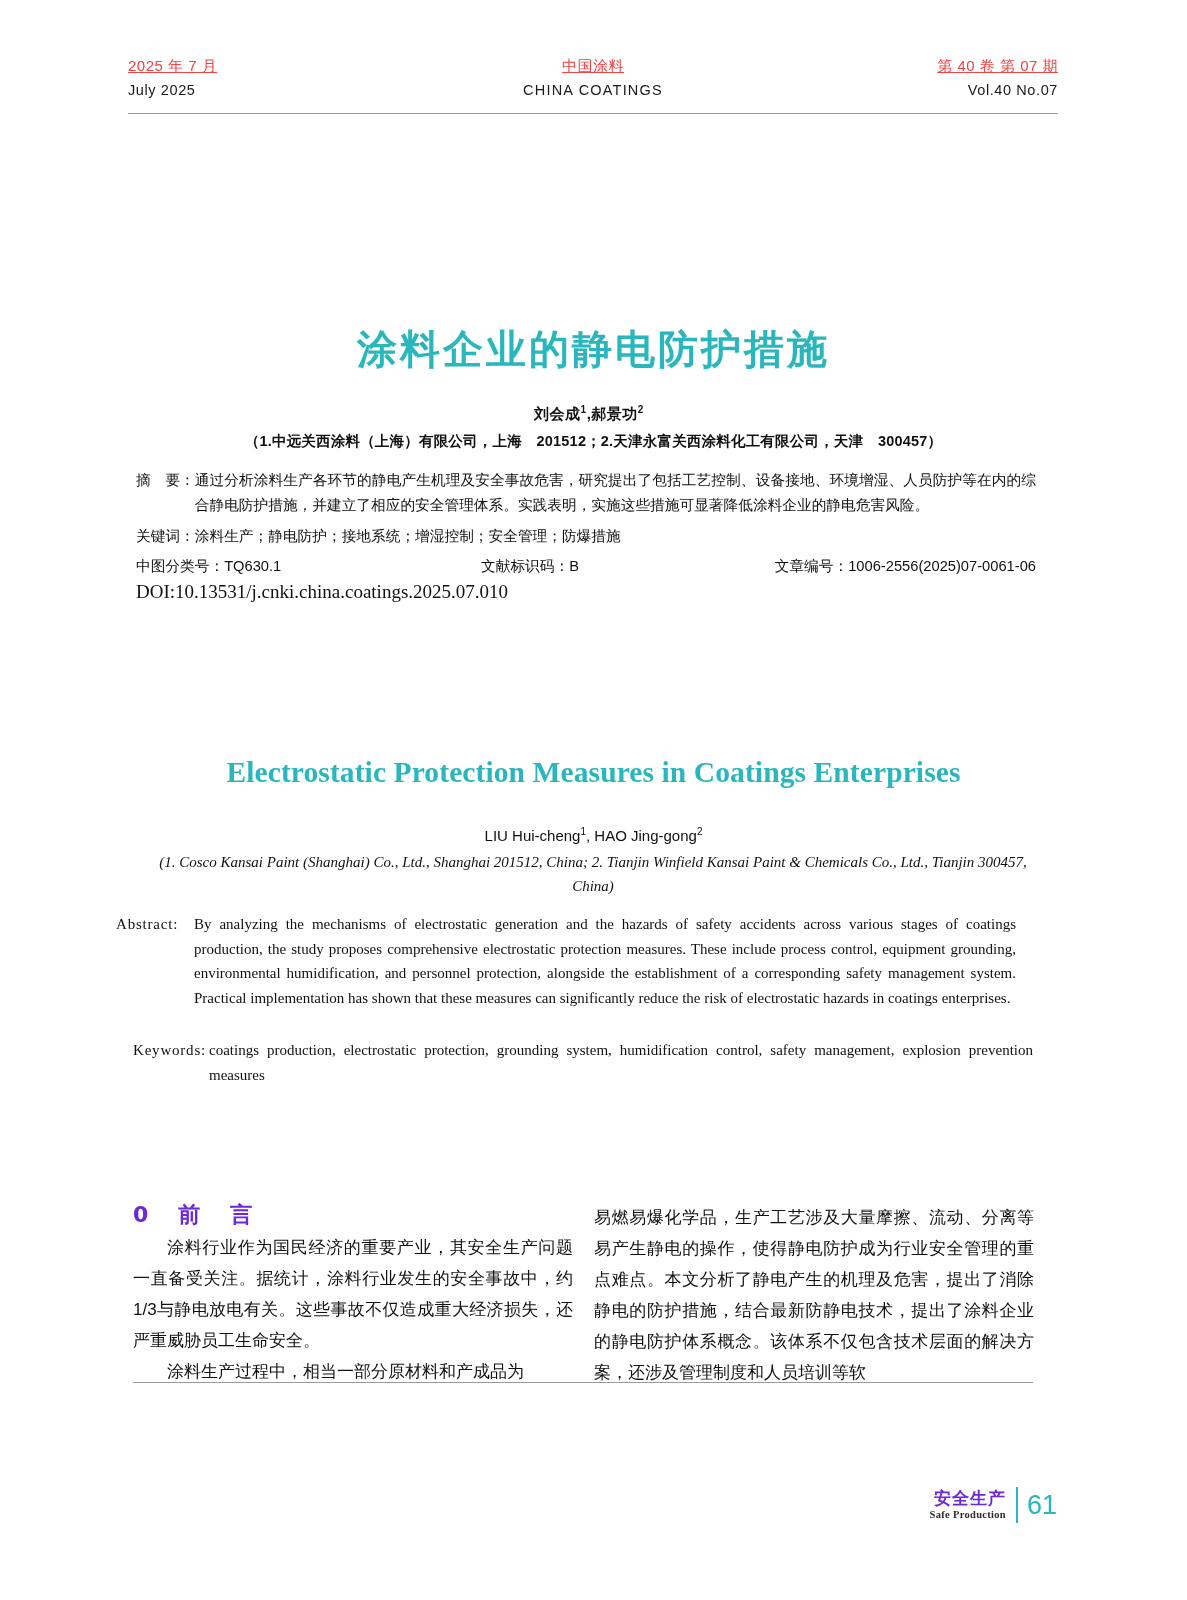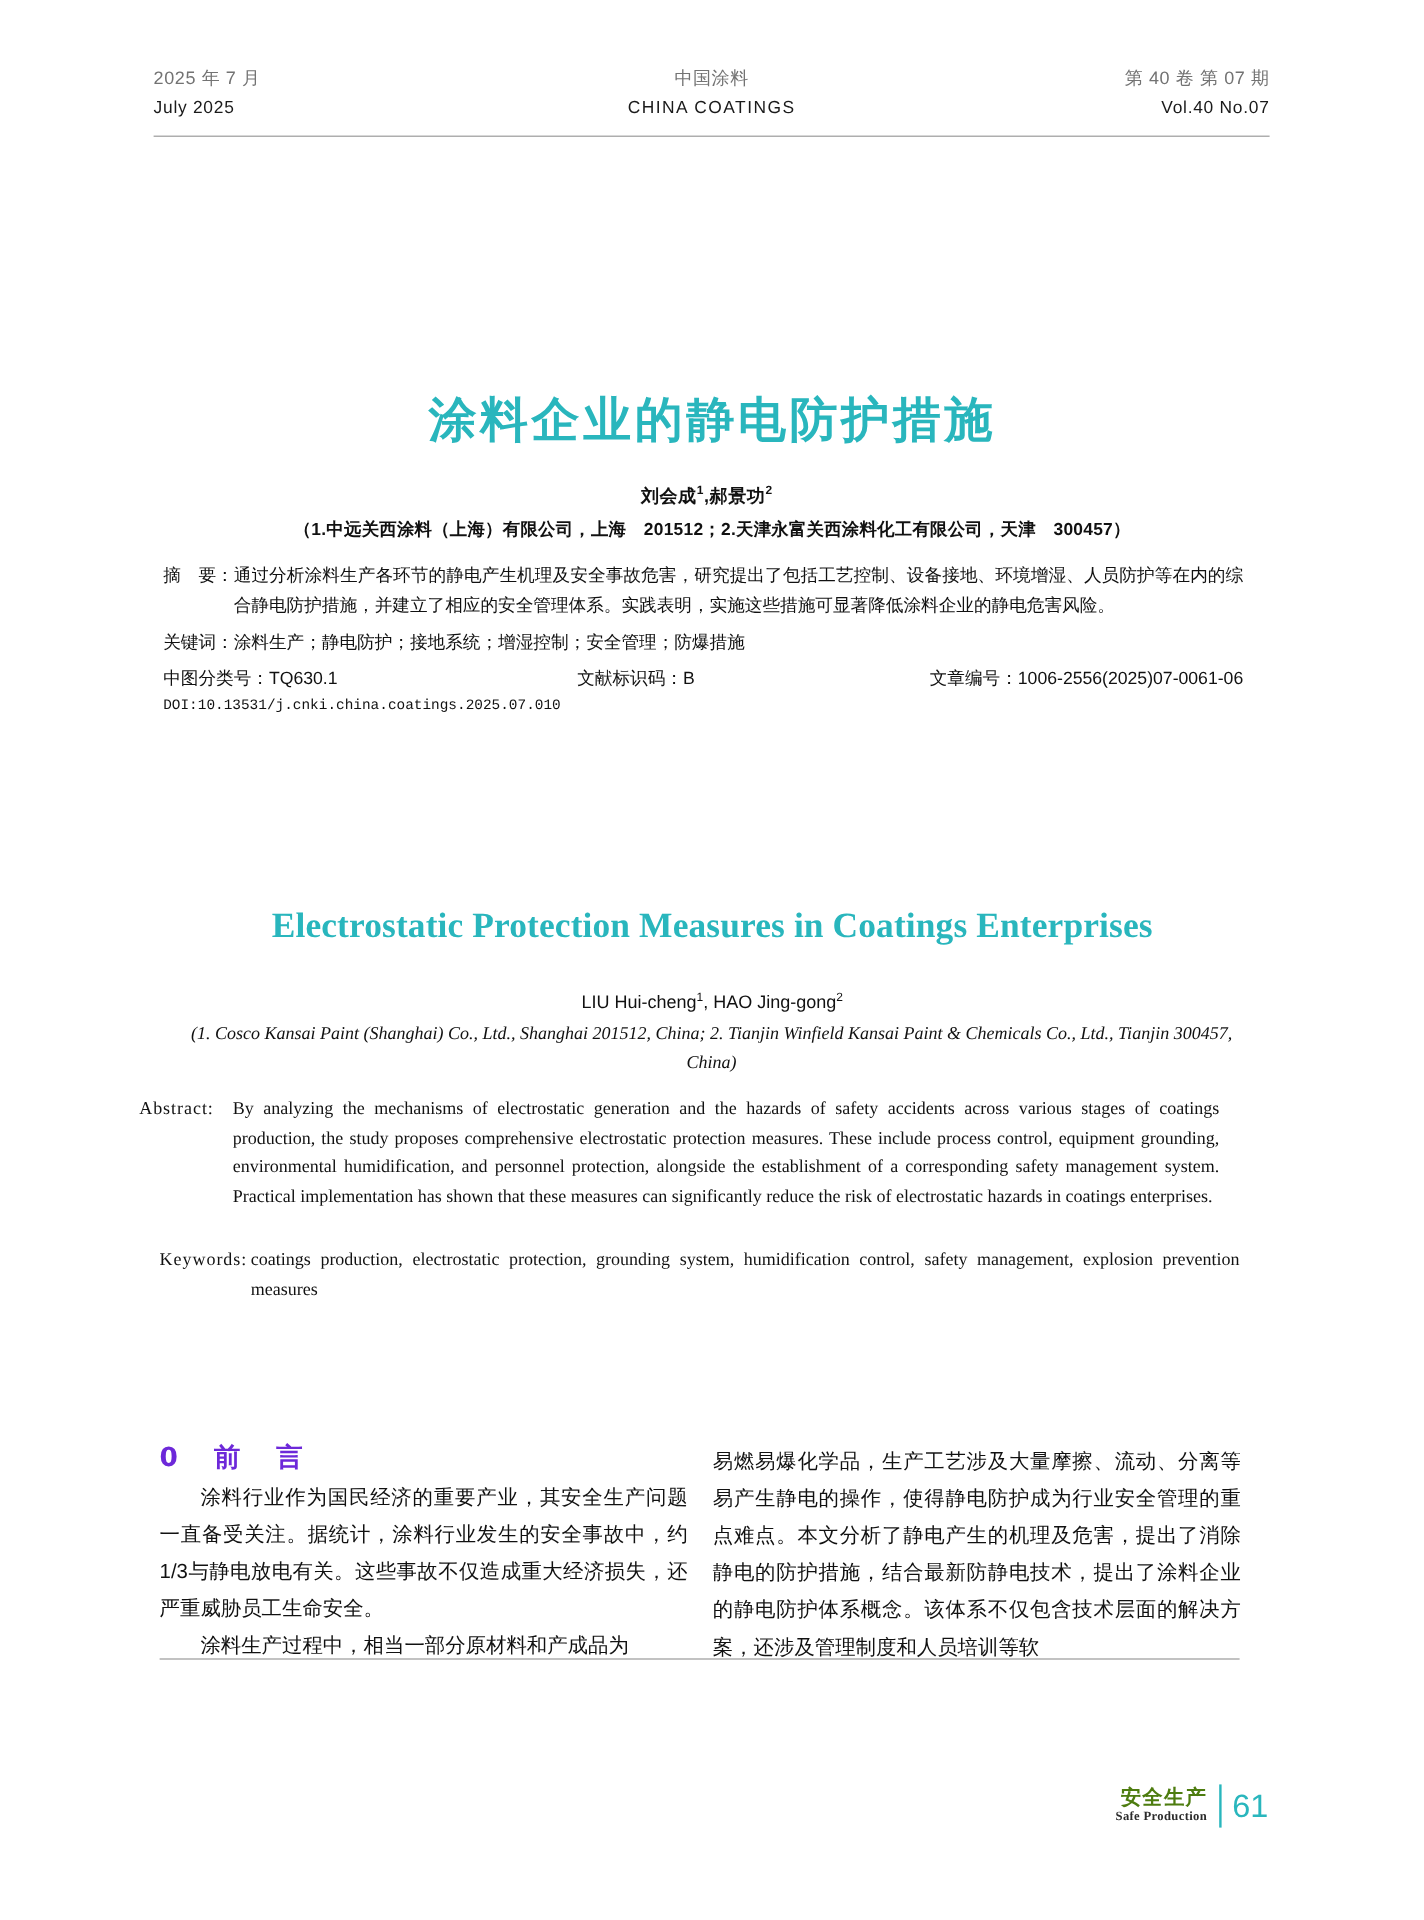--- a/index.html
+++ b/index.html
@@ -34,22 +34,23 @@
   .runhead .col {
     position: absolute;
     top: 0;
     line-height: 1.45;
   }
   .runhead .left { left: 0; text-align: left; }
   .runhead .center { left: 0; width: 930px; text-align: center; }
   .runhead .right { right: 0; text-align: right; }
   .runhead .line1 {
     font-size: 15px;
-    color: #737373;
+    color: #ef4444;
     letter-spacing: 0.5px;
+    text-decoration: underline;
   }
   .runhead .line2 {
     font-size: 14.5px;
     color: #1a1a1a;
     letter-spacing: 0.6px;
     margin-top: 3px;
   }
   .runhead .center .line2 { letter-spacing: 1.2px; }
 
   
@@ -131,22 +132,22 @@
     color: #111;
   }
   .zh-meta .m1 { position: absolute; left: 0; top: 0; }
   .zh-meta .m2 { position: absolute; left: 345px; top: 0; }
   .zh-meta .m3 { position: absolute; right: 0; top: 0; }
 
   .doi {
     position: absolute;
     left: 136px;
     top: 581px;
-    font-family: Liberation Mono, monospace;
-    font-size: 12px;
+    font-family: Liberation Serif, serif;
+    font-size: 19px;
     color: #111;
   }
 
   
   .en-title {
     position: absolute;
     left: 0;
     top: 756px;
     width: 1187px;
     text-align: center;
@@ -276,21 +277,21 @@
   }
   .footer .label {
     text-align: right;
     padding-right: 10px;
     line-height: 1.15;
   }
   .footer .label .zh {
     font-family: "DejaVu Sans", "Liberation Sans", sans-serif;
     font-weight: bold;
     font-size: 17px;
-    color: #4d7c0f;
+    color: #6d28d9;
     letter-spacing: 1px;
   }
   .footer .label .en {
     font-family: "Liberation Serif", serif;
     font-weight: bold;
     font-size: 10.5px;
     color: #2b2b2b;
     letter-spacing: 0.3px;
   }
   .footer .divider {

